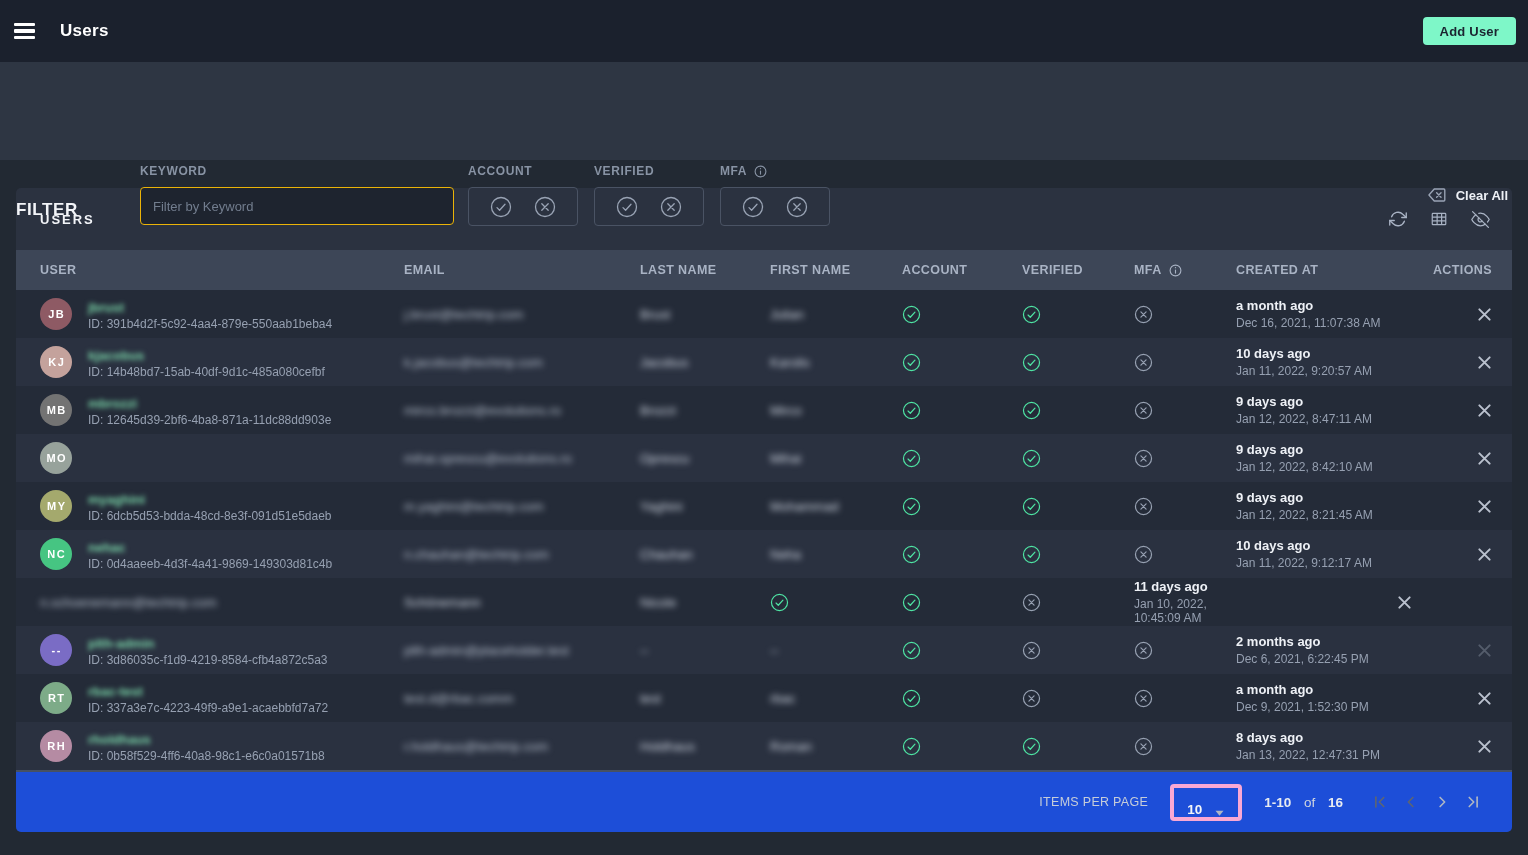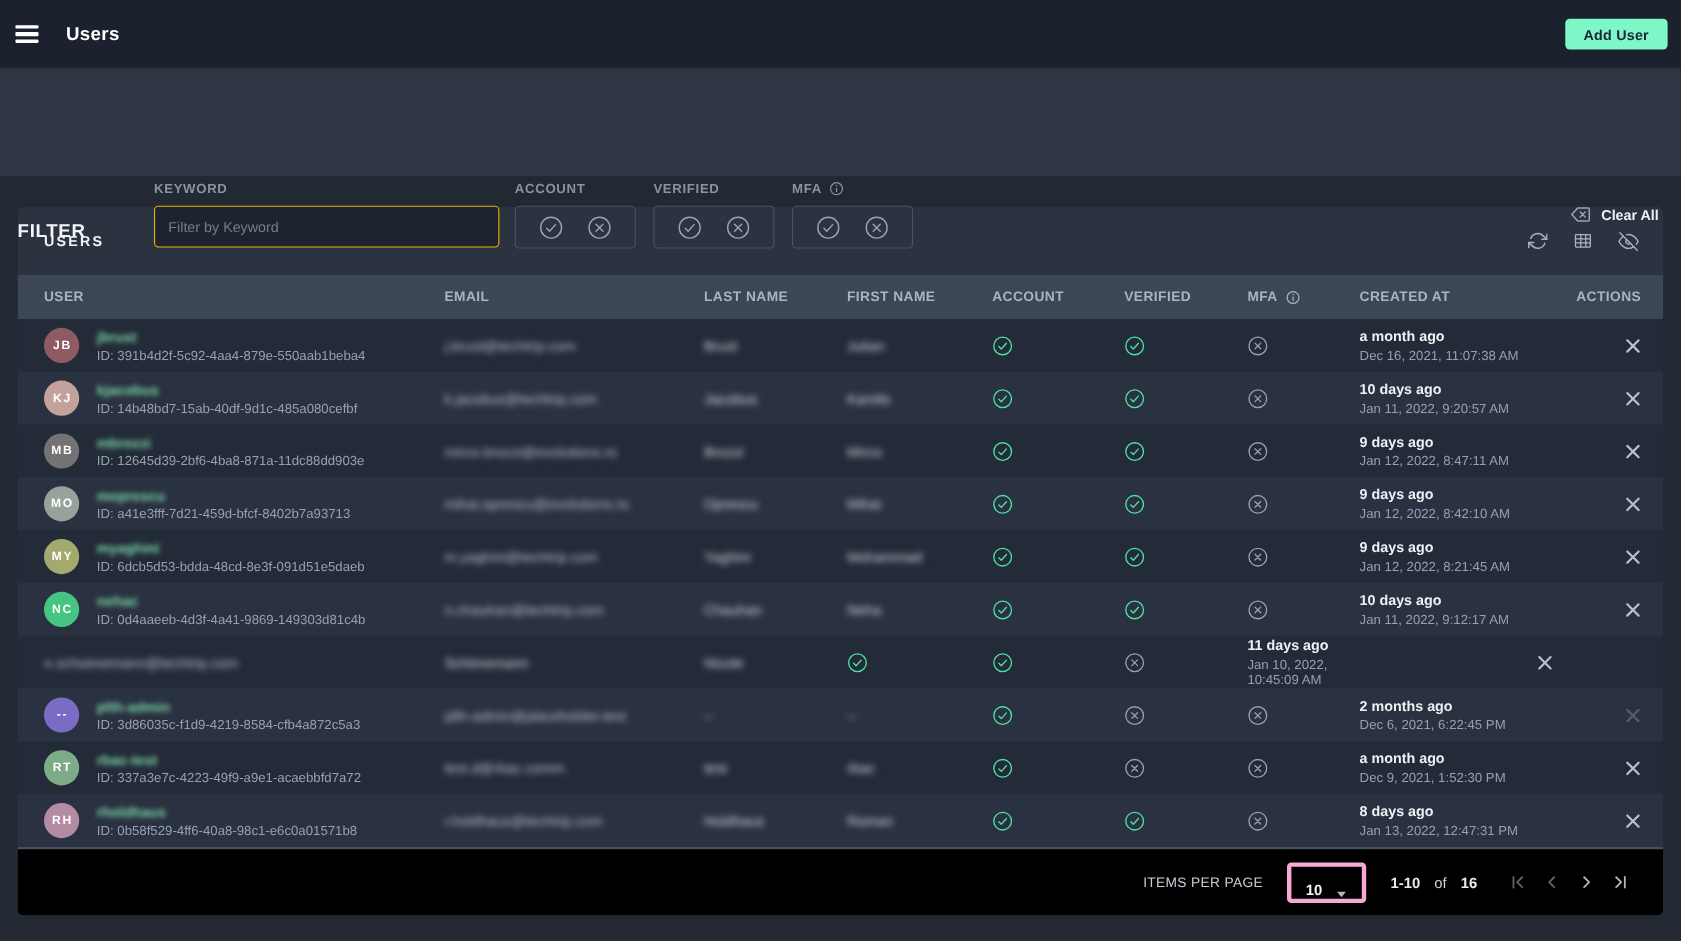--- a/index.html
+++ b/index.html
@@ -88,21 +88,21 @@
   .cell-name { font-size:13px; color:#cdd4e0; }
   .status-icon { color:#4ee3a3; }
   .status-icon.off { color:#97a1b2; }
   .created-rel { font-size:13px; font-weight:700; color:#eef1f6; margin-bottom:3px; }
   .created-date { font-size:12px; color:#96a0b1; }
   .cell-actions { display:flex; justify-content:flex-end; }
   .row-close { background:none; border:none; padding:0; cursor:pointer; color:#bac1ce; }
   .row-close.disabled { color:#545c6b; cursor:default; }
 
   
-  .card-footer { height:62px; background:#000000; border-top:2px solid #475162;
+  .card-footer { height:62px; background:#1d4ed8; border-top:2px solid #475162;
     display:flex; align-items:center; justify-content:flex-end; padding-right:30px; gap:0; }
   .ipp-label { font-size:12.5px; letter-spacing:0.3px; color:#c6cdd9; }
   .ipp-select { margin-left:22px; width:72px; height:37px; border:4px solid #f9a8d4; border-radius:4px;
     background:transparent; display:flex; align-items:flex-end; justify-content:center; gap:12px;
     cursor:pointer; }
   .ipp-value { font-size:13.5px; font-weight:700; color:#f2f4f8; }
   .ipp-caret { color:#aeb6c4; }
   .range { margin-left:22px; font-size:13.5px; color:#e8ebf0; }
   .range .b { font-weight:700; }
   .range .of { color:#cfd5df; font-weight:400; padding:0 3px; }
@@ -352,21 +352,20 @@
         </div>
         <div class="cell-actions">
           <button class="row-close"><span class="icon"><svg width="15" height="15" viewBox="0 0 16 16" fill="none" stroke="currentColor" stroke-width="2.1" stroke-linecap="round">
                 <path d="M2.5 2.5l11 11M13.5 2.5l-11 11"></path>
               </svg></span></button>
         </div>
       </div>
       <div class="row grid-cols">
         <div class="user-cell">
           <div class="avatar" style="background: rgb(151, 162, 155);">MO</div>
-          <div class="user-text"><span class="username">moprescu</span><div class="user-id">ID: a41e3fff-7d21-459d-bfcf-8402b7a93713</div></div>
         </div>
         <div class="cell-email blurred">mihai.oprescu@evolutions.ro</div>
         <div class="cell-name blurred">Oprescu</div>
         <div class="cell-name blurred">Mihai</div>
         <div class="status-icon"><span class="icon"><svg width="19" height="19" viewBox="0 0 22 22" fill="none" stroke="currentColor" stroke-width="1.4" stroke-linecap="round" stroke-linejoin="round">
               <circle cx="11" cy="11" r="9.3"></circle>
               <path d="M7 11.6l2.6 2.6 5.4-6"></path>
             </svg></span></div>
         <div class="status-icon"><span class="icon"><svg width="19" height="19" viewBox="0 0 22 22" fill="none" stroke="currentColor" stroke-width="1.4" stroke-linecap="round" stroke-linejoin="round">
               <circle cx="11" cy="11" r="9.3"></circle>

